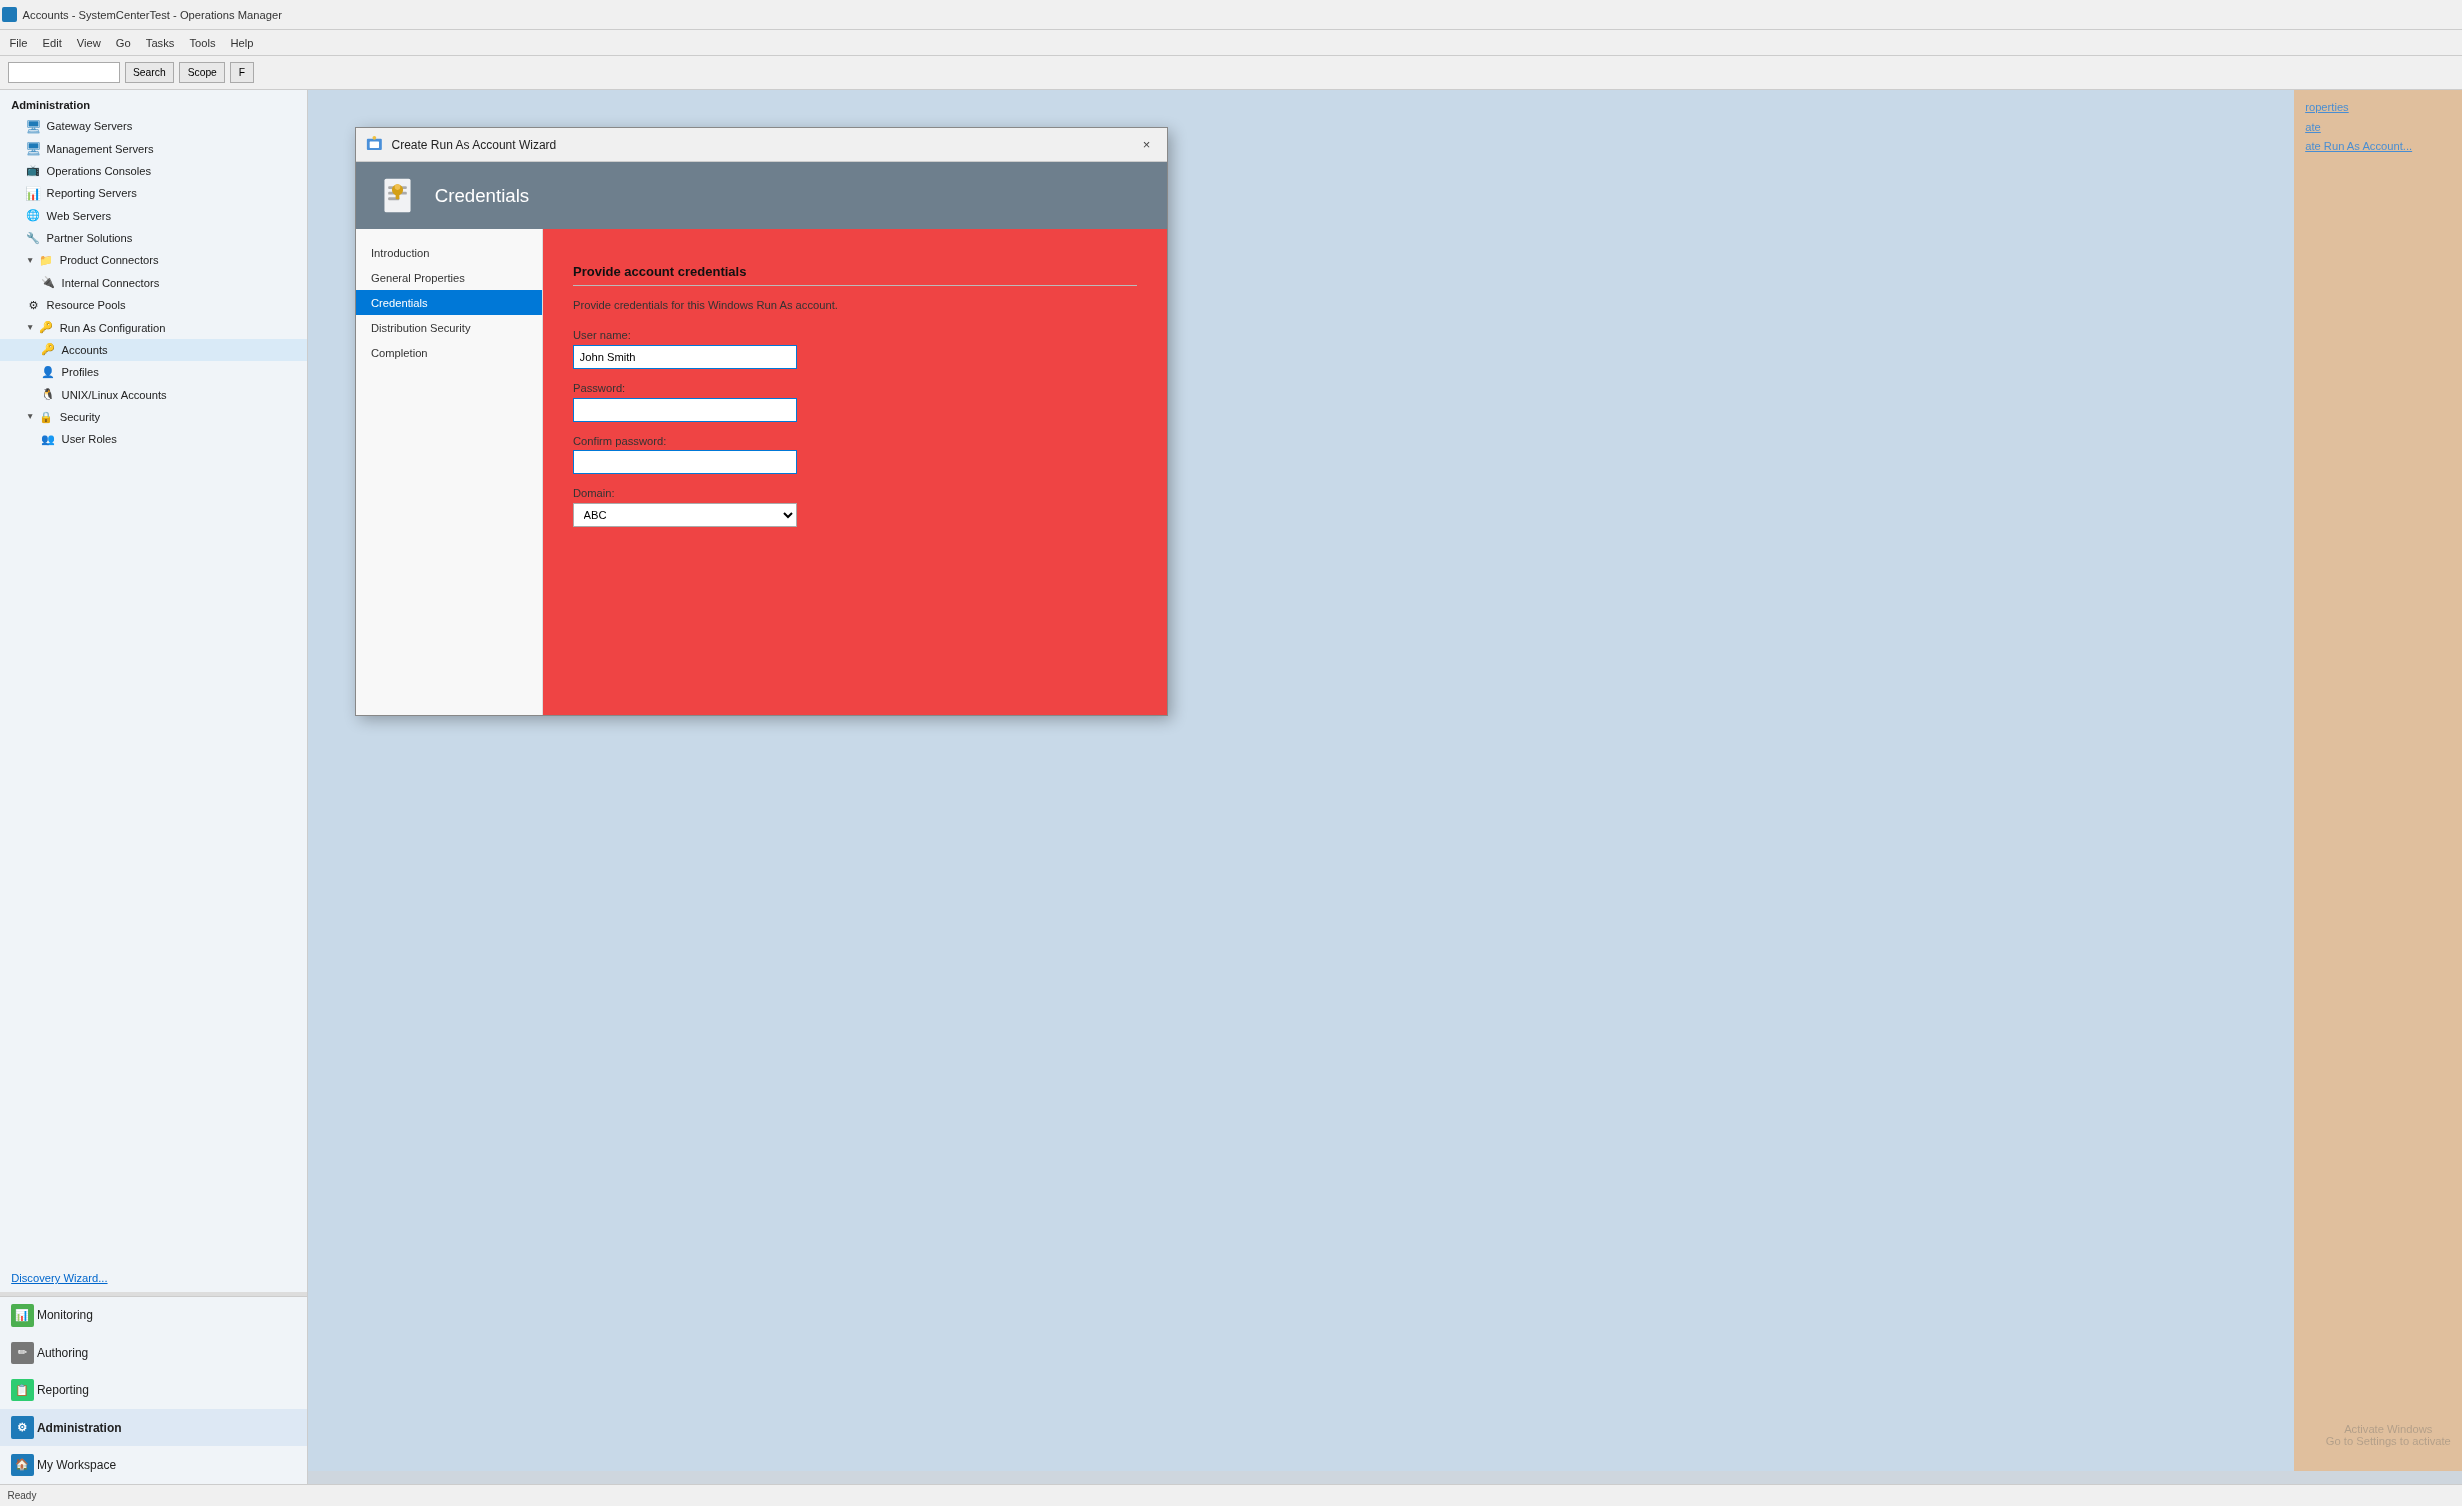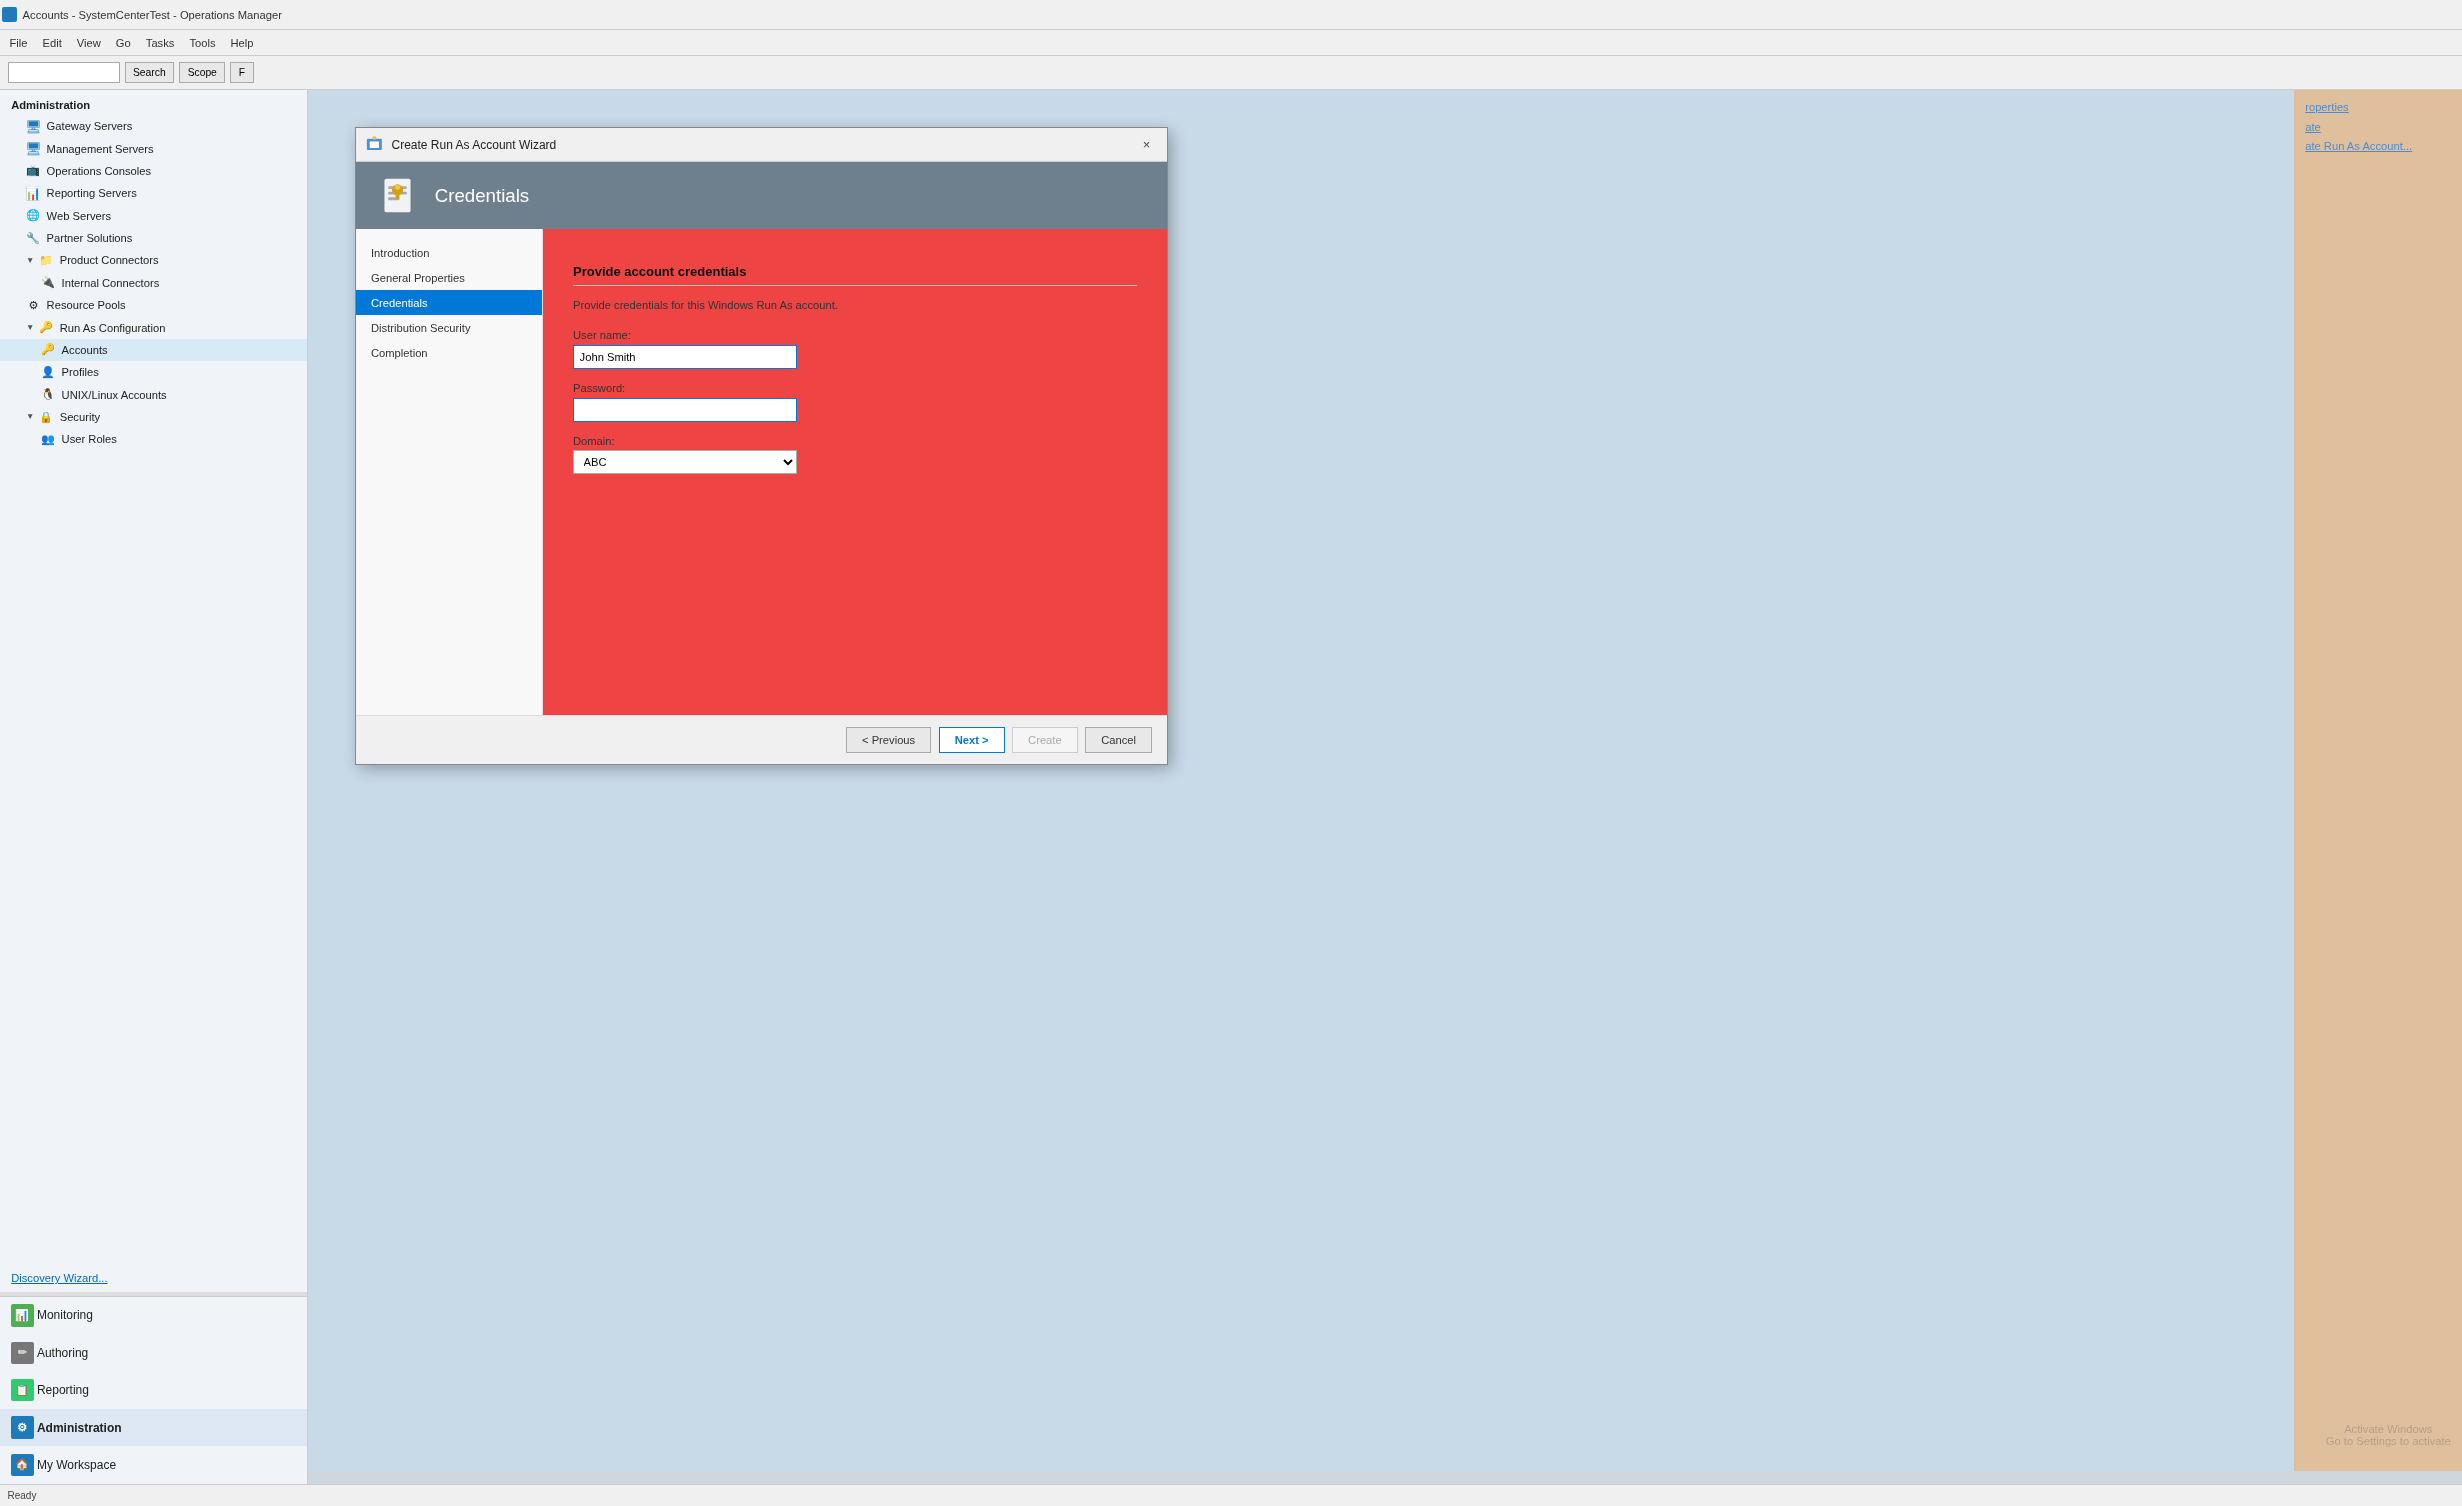--- a/index.html
+++ b/index.html
@@ -583,38 +583,36 @@
           <div class="form-group">
             <label class="form-label">User name:</label>
             <input type="text" class="form-input highlighted" value="John Smith" style="">
           </div>
 
           <div class="form-group">
             <label class="form-label">Password:</label>
             <input type="password" class="form-input highlighted" style="">
           </div>
 
+          <div class="form-group">
+            <label class="form-label">Confirm password:</label>
+            <input type="password" class="form-input highlighted" style="">
+          </div>
 
           <div class="form-group">
             <label class="form-label">Domain:</label>
             <select class="form-select">
               <option>ABC</option>
               <option>DOMAIN1</option>
               <option>DOMAIN2</option>
             </select>
           </div>
         </div>
       </div>
 
-      <div class="dialog-footer">
-        <button class="footer-btn">&lt; Previous</button>
-        <button class="footer-btn primary">Next &gt;</button>
-        <button class="footer-btn" disabled="">Create</button>
-        <button class="footer-btn">Cancel</button>
-      </div>
 
     </div>
 
     <div class="content-scrollbar" style="position:absolute; bottom:0; left:0; right:0;"></div>
 
   </div>
 
 </div>
 
 <div class="status-bar">

